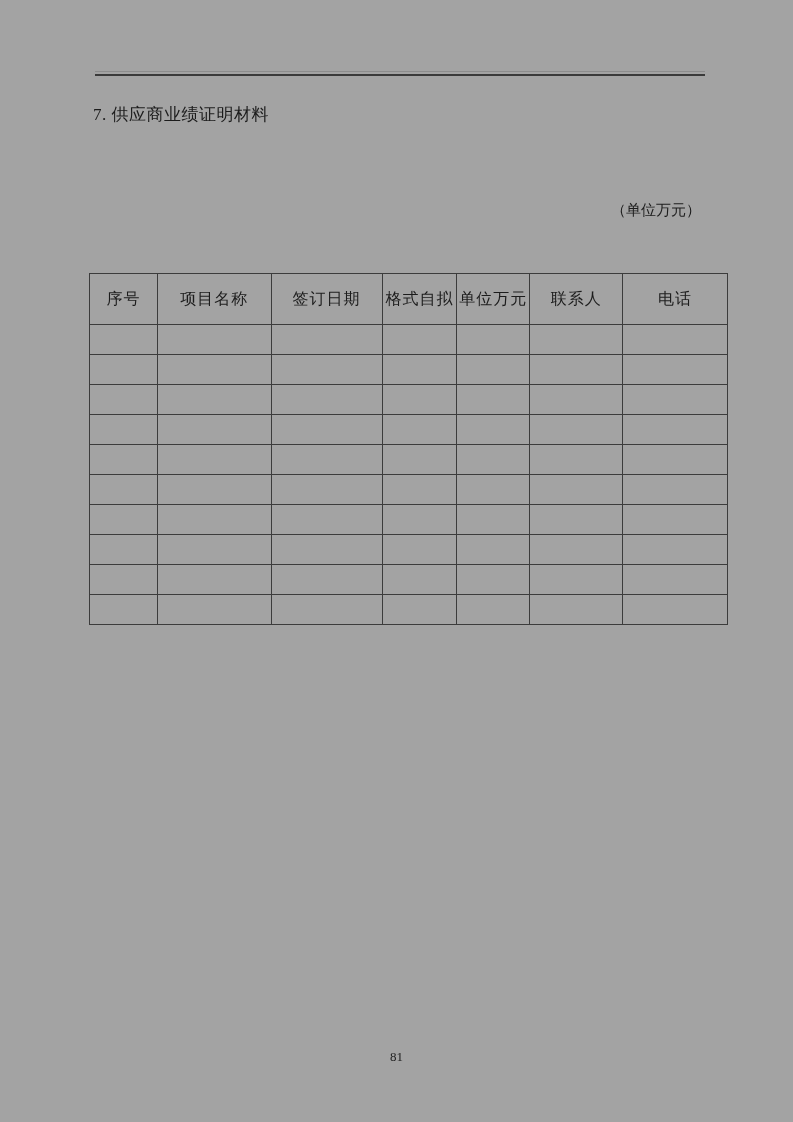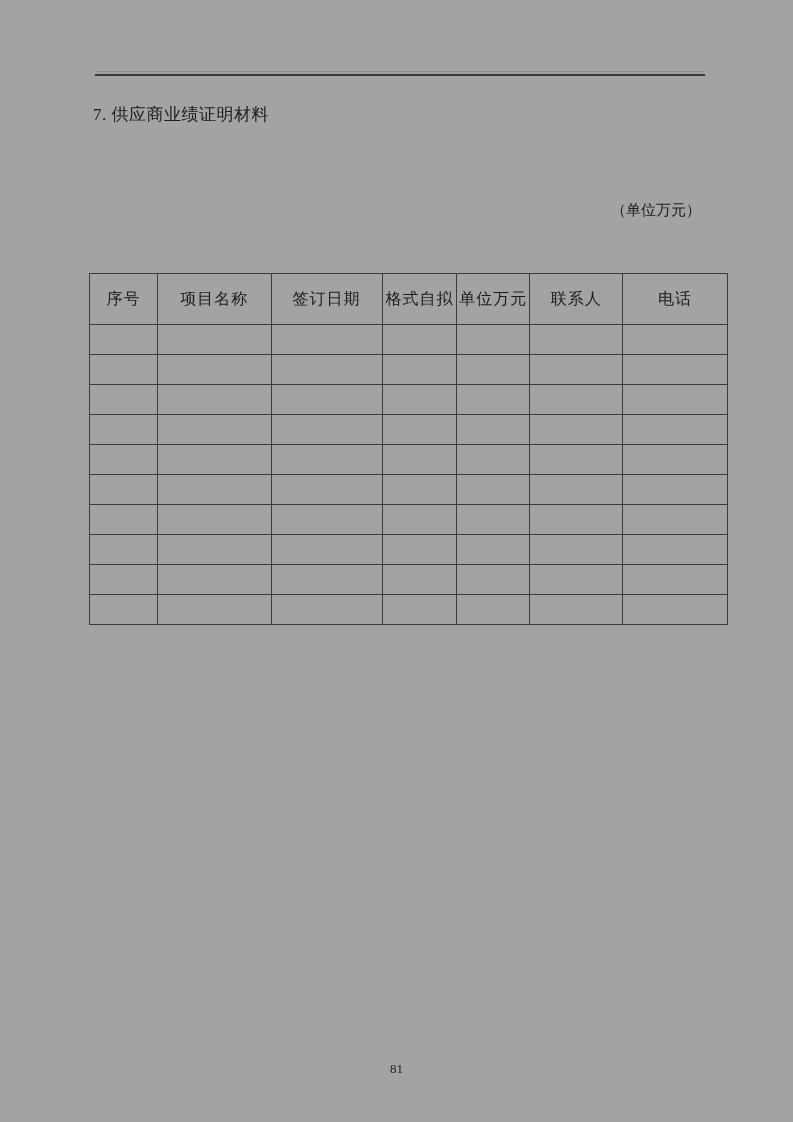--- a/index.html
+++ b/index.html
@@ -91,21 +91,20 @@
     white-space: nowrap;
   }
   .page-number {
     position: absolute;
     left: 0;
     right: 0;
     top: 1049px;
     text-align: center;
     font-size: 13px;
     color: #222;
-    margin-top: 12px;
   }
 </style>
 </head>
 <body>
 
 <div class="page">
 
   <div class="top-rule"></div>
 
   <div class="sec7">7. 供应商业绩证明材料</div>

